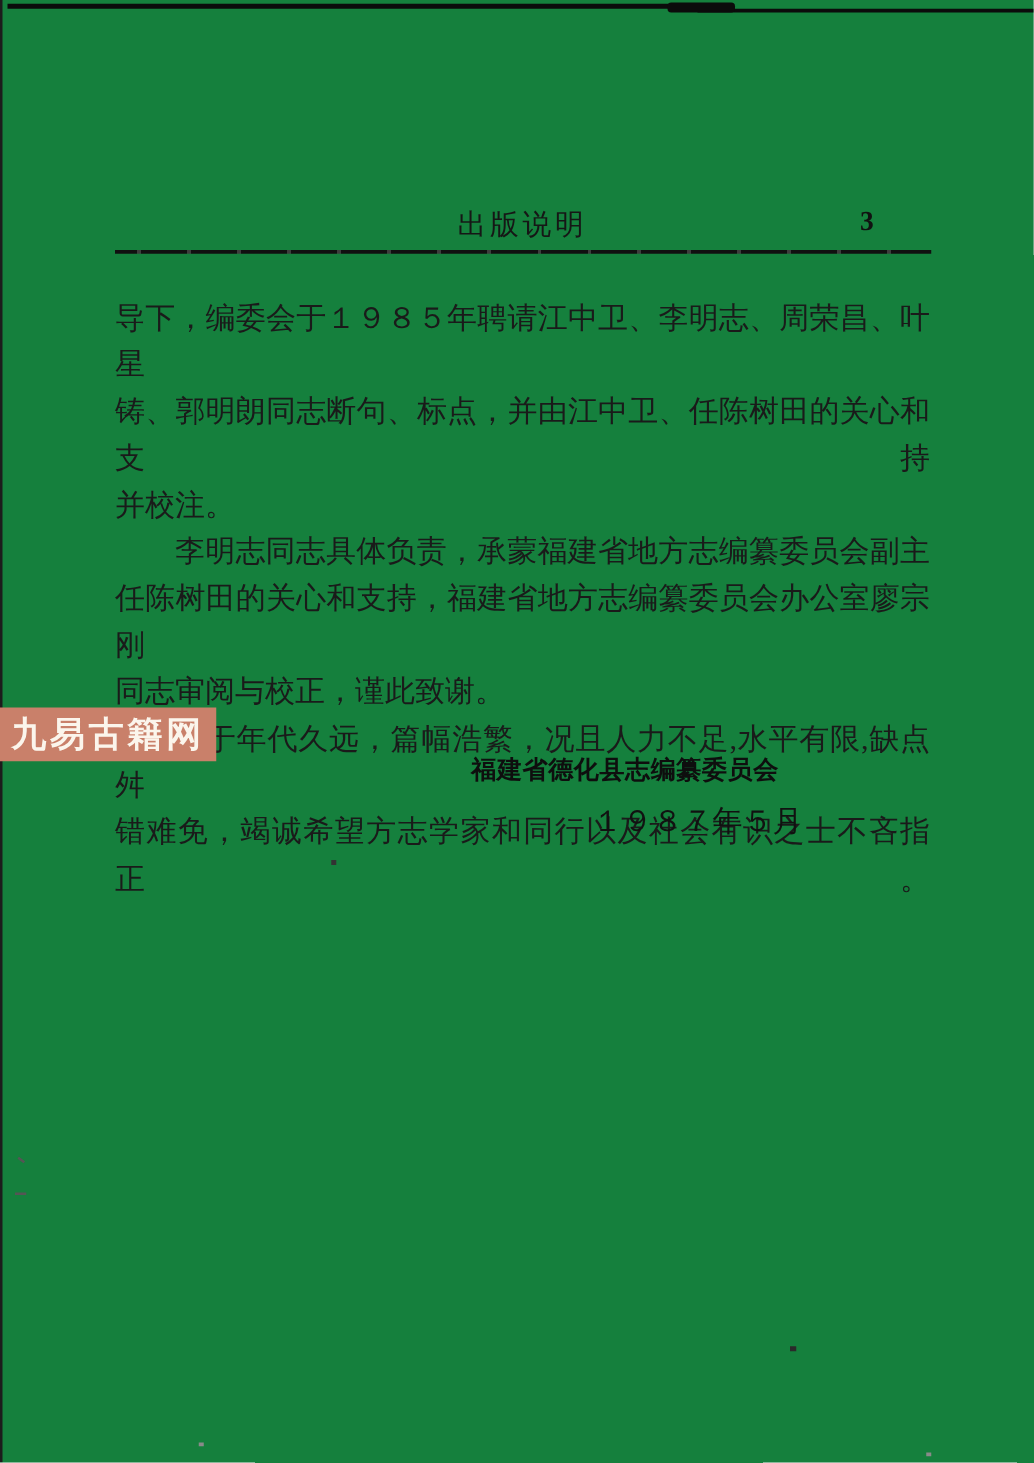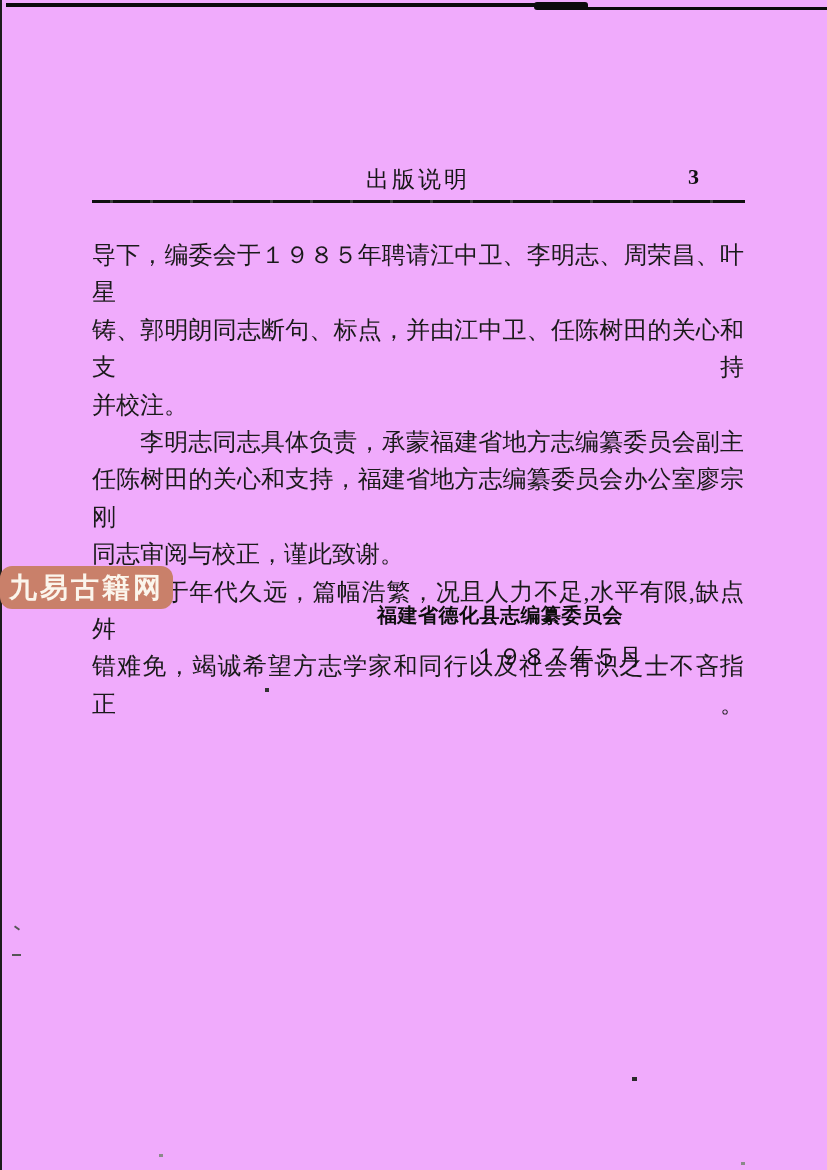--- a/index.html
+++ b/index.html
@@ -1,19 +1,19 @@
 <!DOCTYPE html>
 <html><head>
 <meta charset="utf-8">
 <style>
   html,body{margin:0;padding:0;background:#e8e8e8;}
   .page{
     position:relative;
     width:827px;height:1170px;
-    background:#f0abfc;
+    background:#15803d;
     overflow:hidden;
     font-family:"Liberation Serif","DejaVu Serif",serif;
     color:#141414;
   }
   
   .edge-left{position:absolute;left:0;top:0;width:2px;height:1170px;background:#1c1c1c;}
   .topbar-a{position:absolute;left:6px;top:3px;width:572px;height:4px;background:#0b0b0b;}
   .topbar-b{position:absolute;left:558px;top:7px;width:269px;height:3px;background:#0b0b0b;}
   .topbar-blob{position:absolute;left:534px;top:2px;width:54px;height:8px;background:#0b0b0b;border-radius:3px;}
   
@@ -43,21 +43,20 @@
   .sig-date{
     position:absolute;left:454px;top:641px;
     font-size:24px;letter-spacing:0px;color:#111;white-space:nowrap;margin-left:20px;
   }
   
   .watermark{
     position:absolute;left:0;top:566px;width:173px;height:43px;
     display:flex;align-items:center;justify-content:center;
     font-size:28px;font-weight:bold;letter-spacing:3px;
     font-family:"DejaVu Serif","Liberation Serif",serif;
-    border-radius:12px;
   }
   
   .speck{position:absolute;background:#444;}
   .speck-tick{left:14px;top:927px;width:6px;height:2px;transform:rotate(35deg);background:#555;}
   .speck-dash{left:12px;top:954px;width:9px;height:2px;background:#555;}
   .speck-dot1{left:265px;top:688px;width:4px;height:4px;background:#333;}
   .speck-dot2{left:632px;top:1077px;width:5px;height:4px;background:#2a2a2a;}
   .speck-dot3{left:159px;top:1154px;width:4px;height:3px;background:#8a8a8a;}
   .speck-dot4{left:741px;top:1162px;width:4px;height:3px;background:#8a8a8a;}
 </style>

